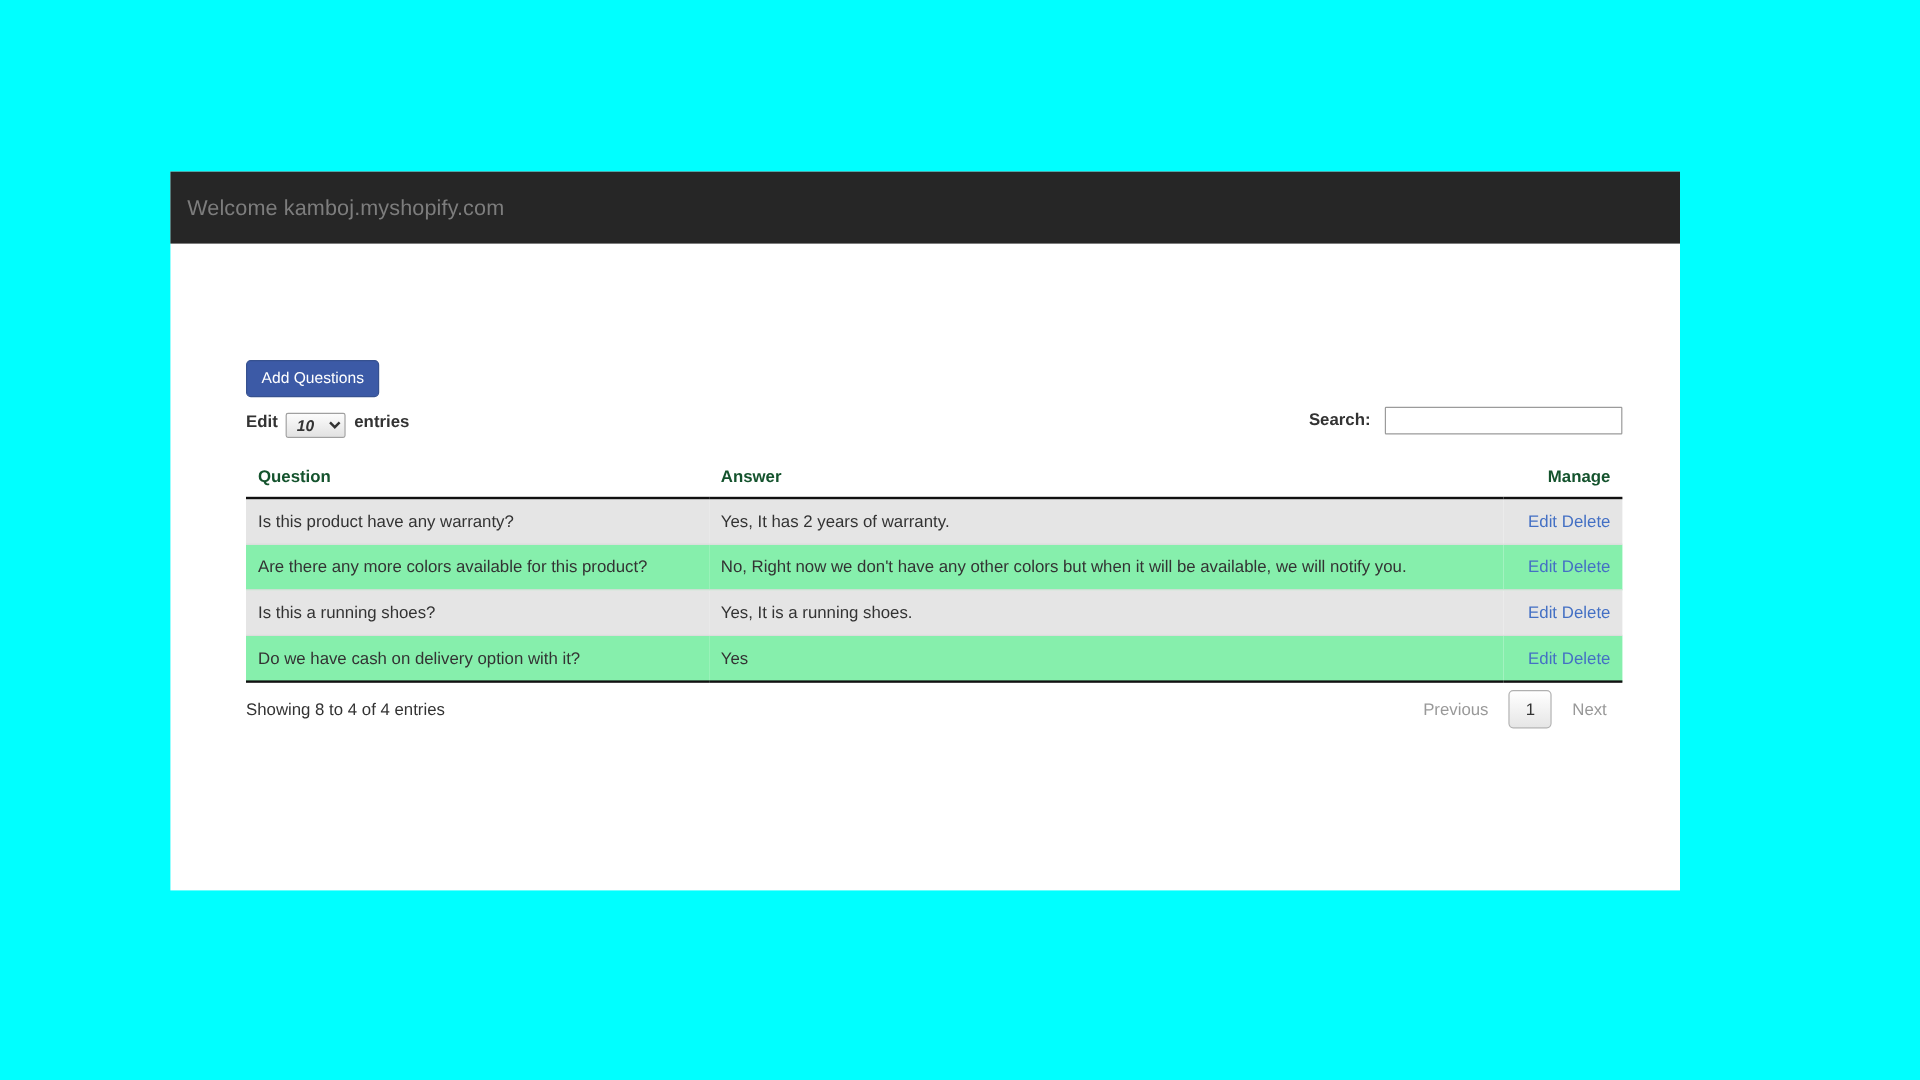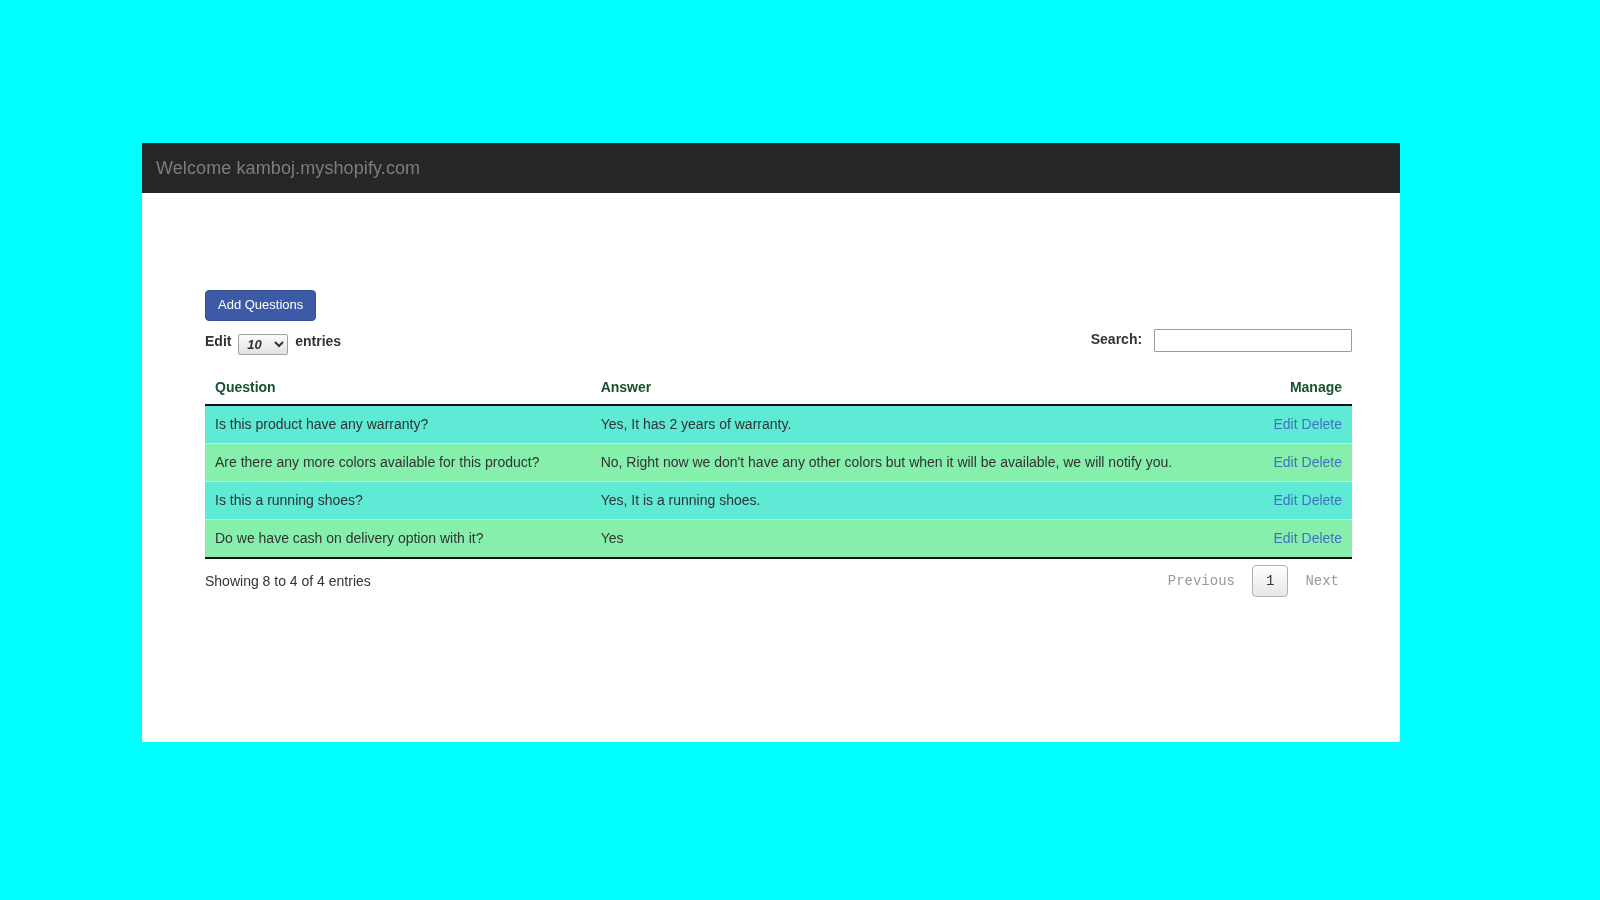--- a/index.html
+++ b/index.html
@@ -23,21 +23,21 @@
     position: absolute;
     left: 142px;
     top: 143px;
     width: 1258px;
     height: 599px;
     background: #ffffff;
   }
 
   
   .navbar {
-    height: 50px;
+    height: 60px;
     background: #262626;
     display: flex;
     align-items: center;
     padding: 0 0 0 14px;
   }
   .navbar-brand {
     color: #7d7d7d;
     font-size: 18px;
     line-height: 20px;
     letter-spacing: 0.1px;
@@ -145,21 +145,21 @@
   table.faq-table thead th.col-manage { text-align: right; }
 
   table.faq-table tbody td {
     padding: 9px 10px 10px 10px;
     border-top: 1px solid #dddddd;
     color: #333333;
     font-size: 14px;
     line-height: 18px;
     vertical-align: top;
   }
-  table.faq-table tbody tr.odd td { background: #5eead4; }
+  table.faq-table tbody tr.odd td { background: #e5e5e5; }
   table.faq-table tbody tr.even td { background: #86efac; }
   table.faq-table tbody tr:last-child td { border-bottom: 2px solid #111111; }
 
   td.cell-manage {
     text-align: right;
     white-space: nowrap;
   }
   td.cell-manage a {
     color: #4470c4;
     text-decoration: none;
@@ -190,21 +190,21 @@
     align-items: center;
   }
   .page-btn {
     font-size: 14px;
     color: #666666;
     padding: 6px 12px;
     border: 1px solid transparent;
     border-radius: 4px;
     background: transparent;
     cursor: pointer;
-    font-family: Liberation Mono, monospace;
+    font-family: Liberation Sans, sans-serif;
     line-height: 18px;
   }
   .page-btn.disabled { color: #999999; cursor: default; }
   .page-btn.current {
     color: #333333;
     border: 1px solid #b0b0b0;
     background: linear-gradient(#ffffff, #e6e6e6);
     margin: 0 4px;
     padding: 6px 13px;
   }

